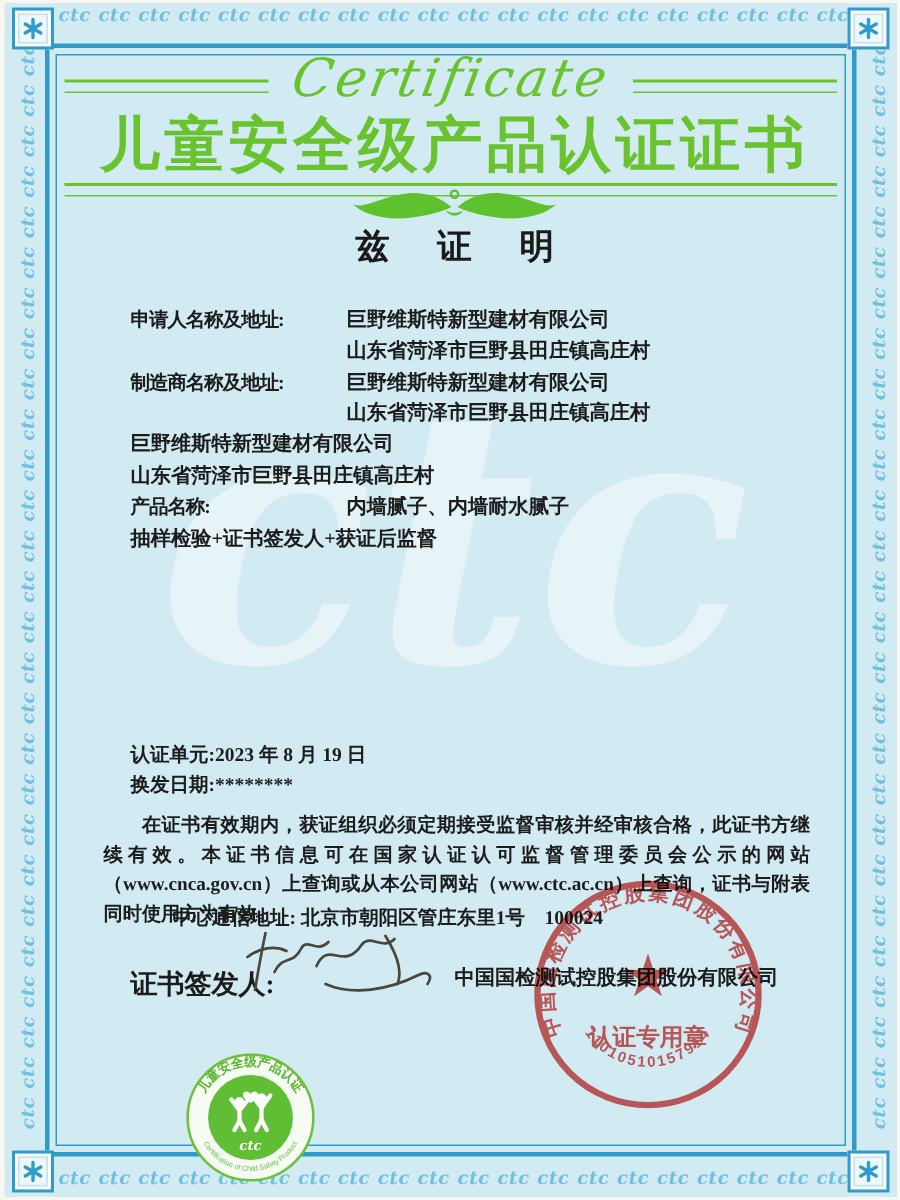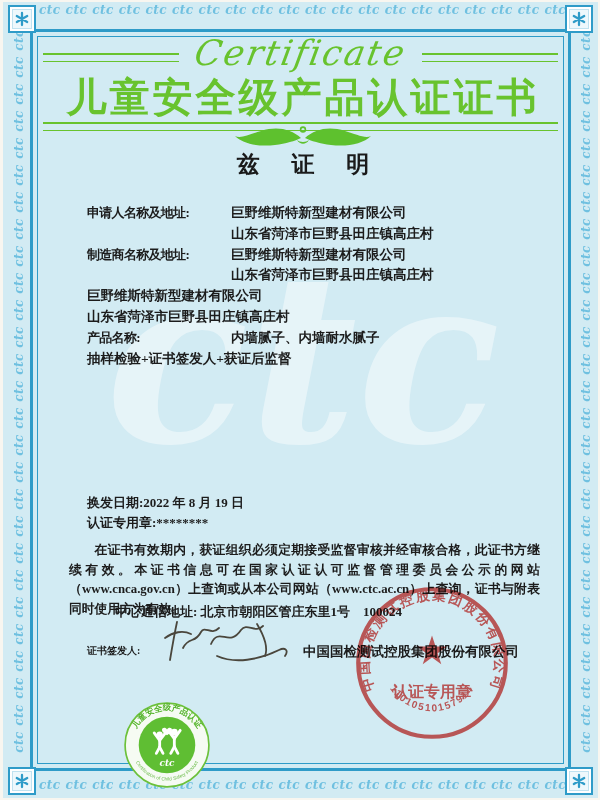--- a/index.html
+++ b/index.html
@@ -63,21 +63,21 @@
   .date-valid{position:absolute;left:248px;top:0;}
   .renew{position:absolute;top:512px;left:84px;font-size:13px;font-weight:bold;}
   
   .notice{
     position:absolute;top:539px;left:66px;right:58px;
     font-size:12.8px;line-height:19.5px;font-weight:bold;
     text-indent:2em;text-align:justify;
   }
   .address{position:absolute;top:601px;left:112px;font-size:13px;font-weight:bold;}
   
-  .signer-label{position:absolute;top:642px;left:84px;font-size:10px;font-weight:bold;}
+  .signer-label{position:absolute;top:642px;left:84px;font-size:18px;font-weight:bold;}
   .signature{position:absolute;top:612px;left:158px;}
   .company{position:absolute;top:641px;left:300px;font-size:13.5px;font-weight:bold;white-space:nowrap;}
   
   .stamp{position:absolute;left:350px;top:582px;mix-blend-mode:multiply;opacity:.92;}
   .logo{position:absolute;left:120px;top:699px;}
 </style>
 </head>
 <body>
 
 <div class="paper">
@@ -247,24 +247,24 @@
       <div class="f-value">内墙腻子、内墙耐水腻子</div>
     </div>
     <div class="f-row">
       <div class="f-value">抽样检验+证书签发人+获证后监督</div>
     </div>
     <div class="f-row">
     </div>
   </div>
 
   <div class="dates">
-    <span><span>换发日期:</span><span>2022 年 8 月 19 日</span></span>
+    <span><span>认证单元:</span><span>2023 年 8 月 19 日</span></span>
   </div>
   <div class="renew">
-    <span>认证专用章:</span><span>********</span>
+    <span>换发日期:</span><span>********</span>
   </div>
 
   <div class="notice">在证书有效期内，获证组织必须定期接受监督审核并经审核合格，此证书方继续有效。本证书信息可在国家认证认可监督管理委员会公示的网站（www.cnca.gov.cn）上查询或从本公司网站（www.ctc.ac.cn）上查询，证书与附表同时使用方为有效。</div>
   <div class="address">中心通信地址: 北京市朝阳区管庄东里1号　100024</div>
 
   <div class="signer-label">证书签发人:</div>
   <div class="signature">
     <svg width="150" height="62" viewBox="0 0 150 62">
       <g fill="none" stroke="#4a463c" stroke-width="1.8" stroke-linecap="round">
         <path d="M16,8 C13,22 11,34 9,46"></path>

